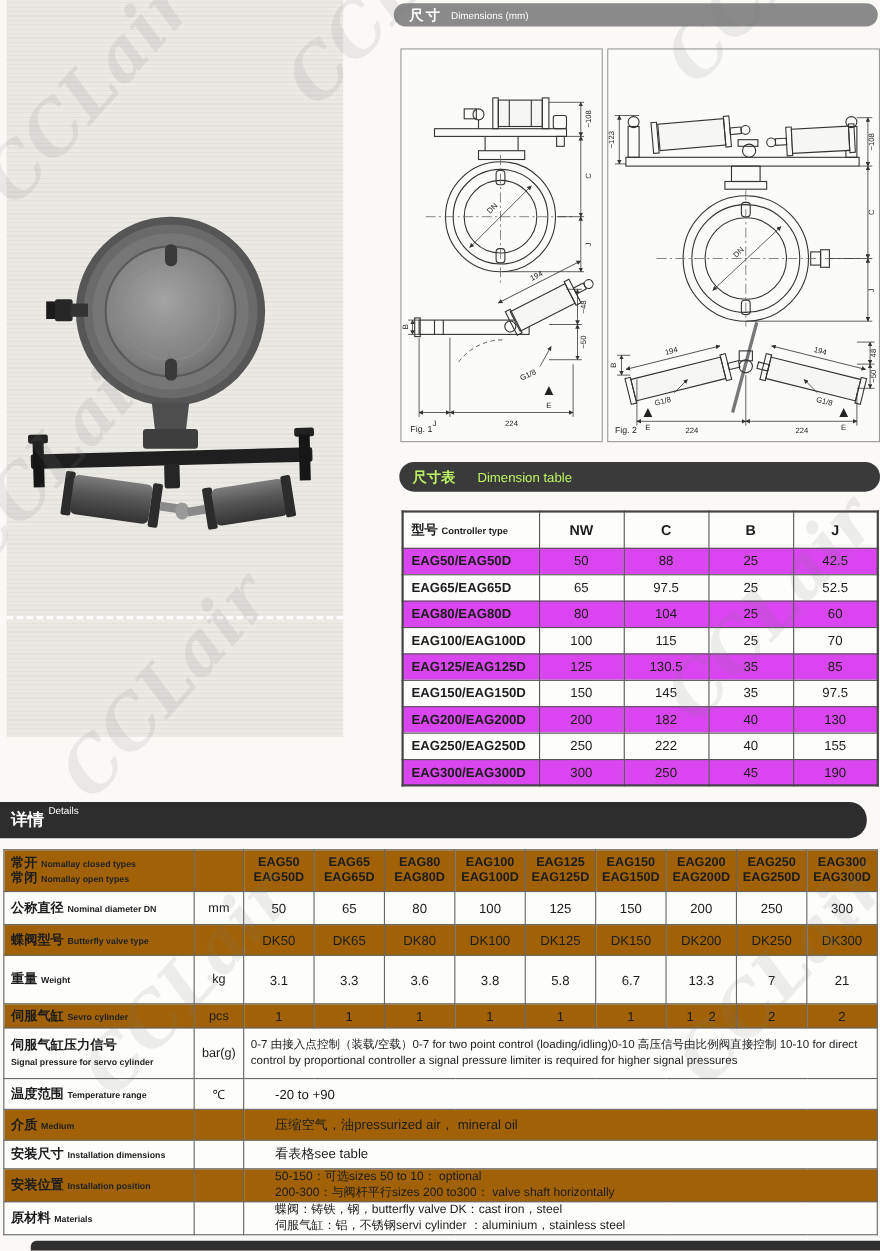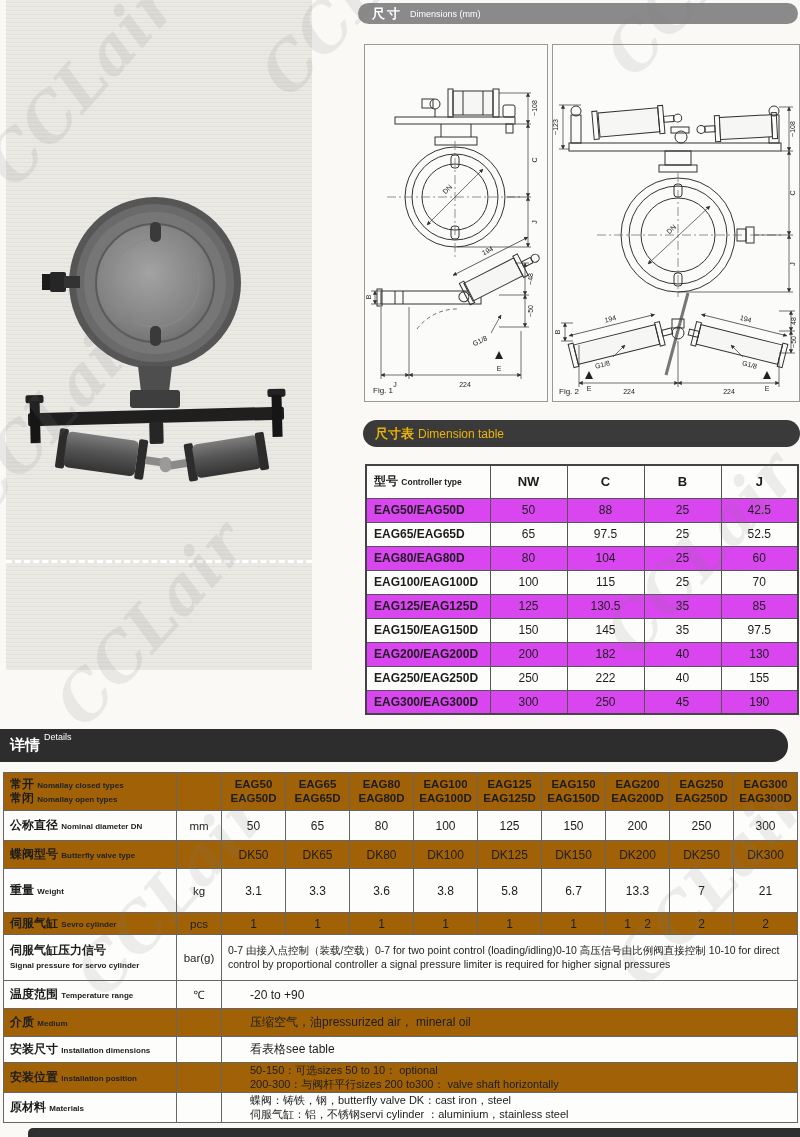--- a/index.html
+++ b/index.html
@@ -16,21 +16,21 @@
   .photo-panel svg{position:absolute;left:0;top:0;}
   .dash-line{position:absolute;left:0;right:0;top:560px;border-top:3px dashed #ffffff;}
   .photo-caption{position:absolute;left:0;right:0;top:574px;text-align:center;
       font-size:17px;font-weight:bold;letter-spacing:2px;color:#111;}
   
   .dims-bar{position:absolute;left:358px;top:3px;width:440px;height:21px;border-radius:11px;
       background:#8a8a8a;color:#fff;display:flex;align-items:center;padding:0 0 0 14px;box-sizing:border-box;z-index:2;}
   .dims-bar .zh{font-size:13px;font-weight:bold;letter-spacing:2px;}
   .dims-bar .en{font-size:9px;margin-left:8px;}
   .dimtable-bar{position:absolute;left:363px;top:420px;right:0;height:27px;border-radius:14px;
-      background:#3a3a3a;color:#eab308;display:flex;align-items:center;padding:0 0 0 12px;box-sizing:border-box;z-index:2;}
+      background:#3a3a3a;color:#bef264;display:flex;align-items:center;padding:0 0 0 12px;box-sizing:border-box;z-index:2;gap:16px;}
   .dimtable-bar .zh{font-size:13px;font-weight:bold;}
   .dimtable-bar .en{font-size:12px;margin-left:4px;}
   .details-bar{position:absolute;left:0;top:729px;width:788px;height:33px;border-radius:0 16px 16px 0;
       background:#2d2d2d;color:#fff;display:flex;align-items:center;padding:0 0 0 10px;box-sizing:border-box;z-index:2;}
   .details-bar .zh{font-size:15px;font-weight:bold;}
   .details-bar .en{font-size:9px;margin-left:4px;align-self:flex-end;margin-bottom:20px;}
   
   .figbox{position:absolute;top:44px;border:1px solid #999;background:#fbfbf9;z-index:1;}
   .fig1{left:364px;width:182px;height:356px;}
   .fig2{left:552px;width:246px;height:356px;}

